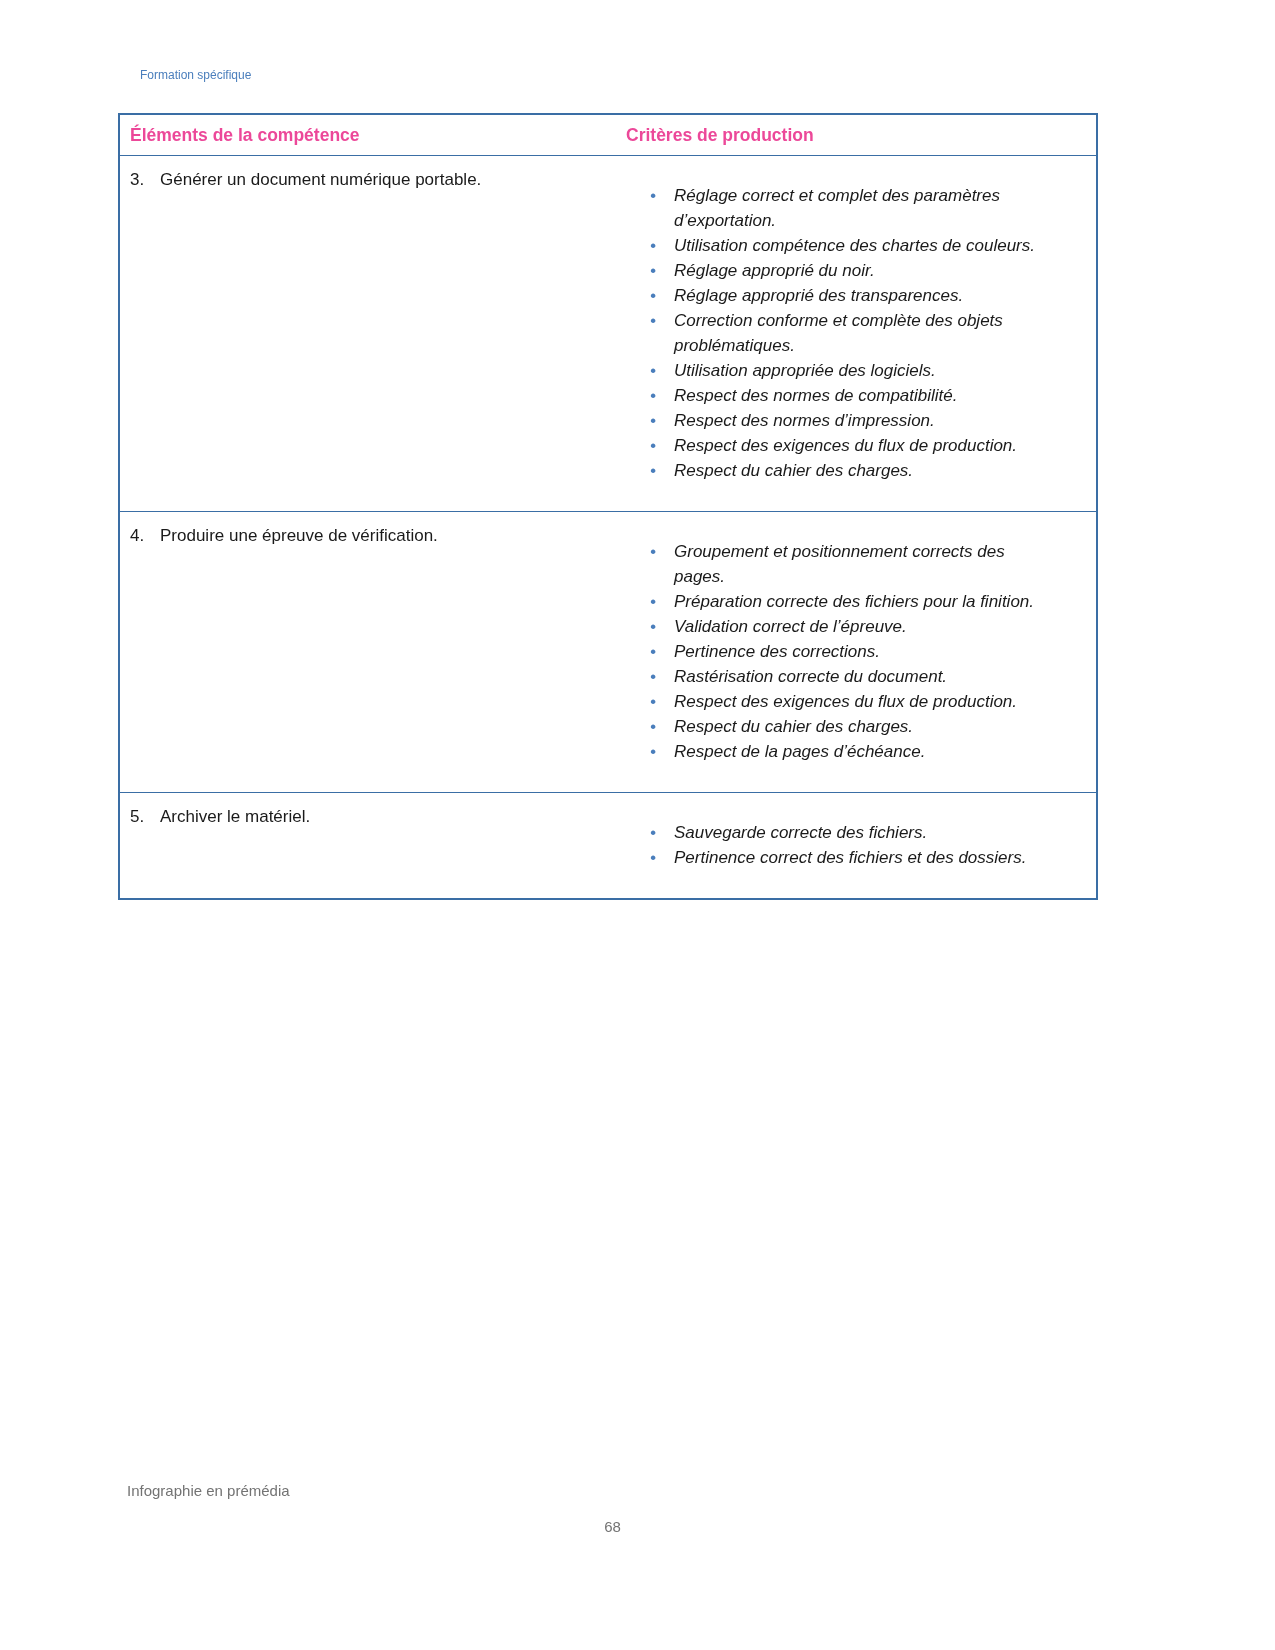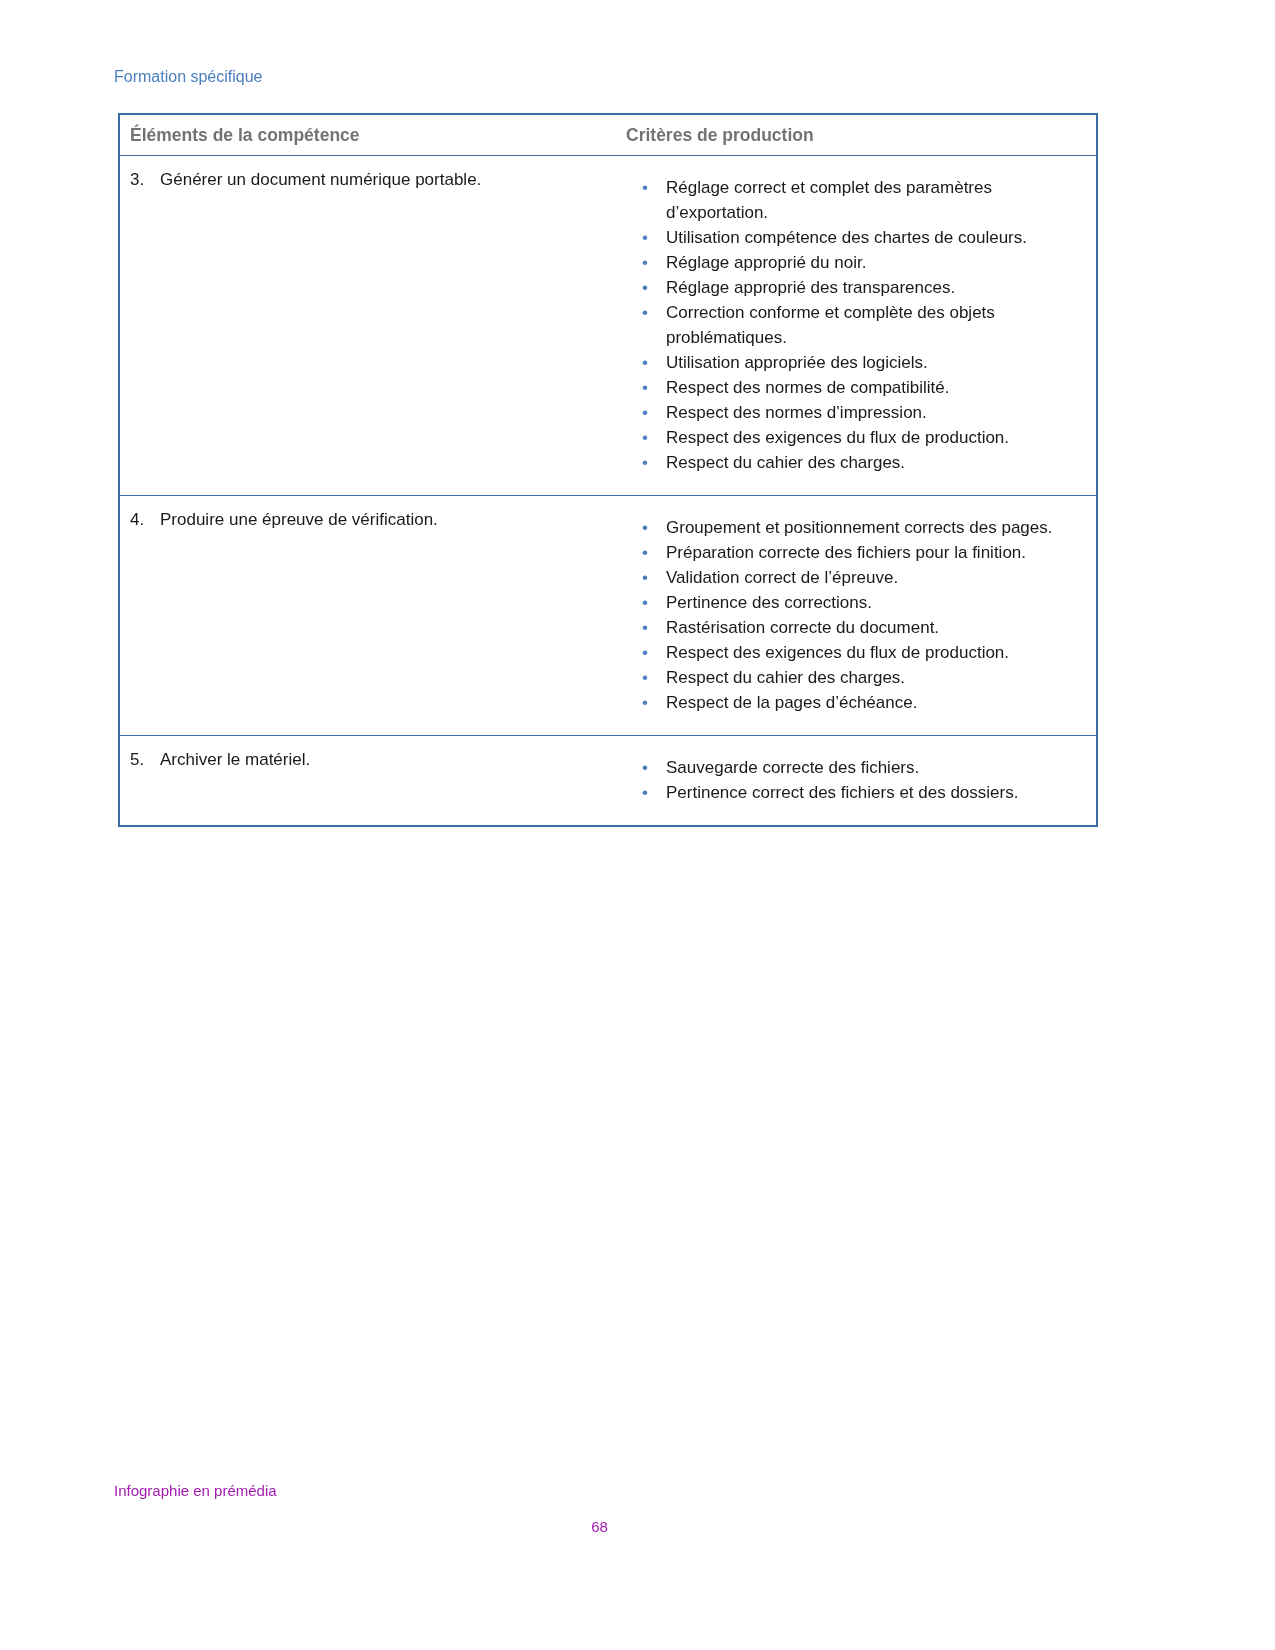--- a/index.html
+++ b/index.html
@@ -17,44 +17,44 @@
     overflow: hidden;
   }
 
   .page {
     position: absolute;
     inset: 0;
   }
 
   .section-header {
     position: absolute;
-    left: 114px;
+    left: 140px;
     top: 68px;
-    font-size: 16px;
+    font-size: 12px;
     color: #4a7ebc;
   }
 
   .competence-table {
     position: absolute;
     left: 118px;
     top: 113px;
     width: 980px;
     border-collapse: collapse;
     border: 2px solid #3a6ea5;
     font-size: 17px;
     color: #1a1a1a;
   }
 
   .competence-table th {
     text-align: left;
     font-weight: bold;
     font-size: 17.5px;
     padding: 10px 10px 9px 10px;
     border-bottom: 1px solid #3a6ea5;
-    color: #737373;
+    color: #ec4899;
     vertical-align: top;
   }
 
   .competence-table th:first-child { width: 497px; }
 
   .competence-table td {
     vertical-align: top;
     padding: 11px 10px 12px 10px;
     border-bottom: 1px solid #3a6ea5;
   }
@@ -69,46 +69,47 @@
   .el-num {
     flex: 0 0 30px;
   }
 
   .el-text {
     flex: 1;
   }
 
   ul.criteria {
     list-style: none;
-    margin: 8px;
+    margin: 16px;
     padding: 0;
+    font-style: italic;
   }
 
   ul.criteria li {
     position: relative;
     padding-left: 32px;
     padding-right: 14px;
     line-height: 25px;
   }
 
   ul.criteria li::before {
     content: "\2022";
     position: absolute;
     left: 8px;
     color: #4a7ebc;
     font-size: 17px;
   }
 
   .footer {
     position: absolute;
-    left: 114px;
+    left: 127px;
     top: 1482px;
     width: 971px;
     font-size: 15px;
-    color: #a21caf;
+    color: #737373;
   }
 
   .footer-text {
     text-align: left;
   }
 
   .page-number {
     margin-top: 19px;
     text-align: center;
   }

